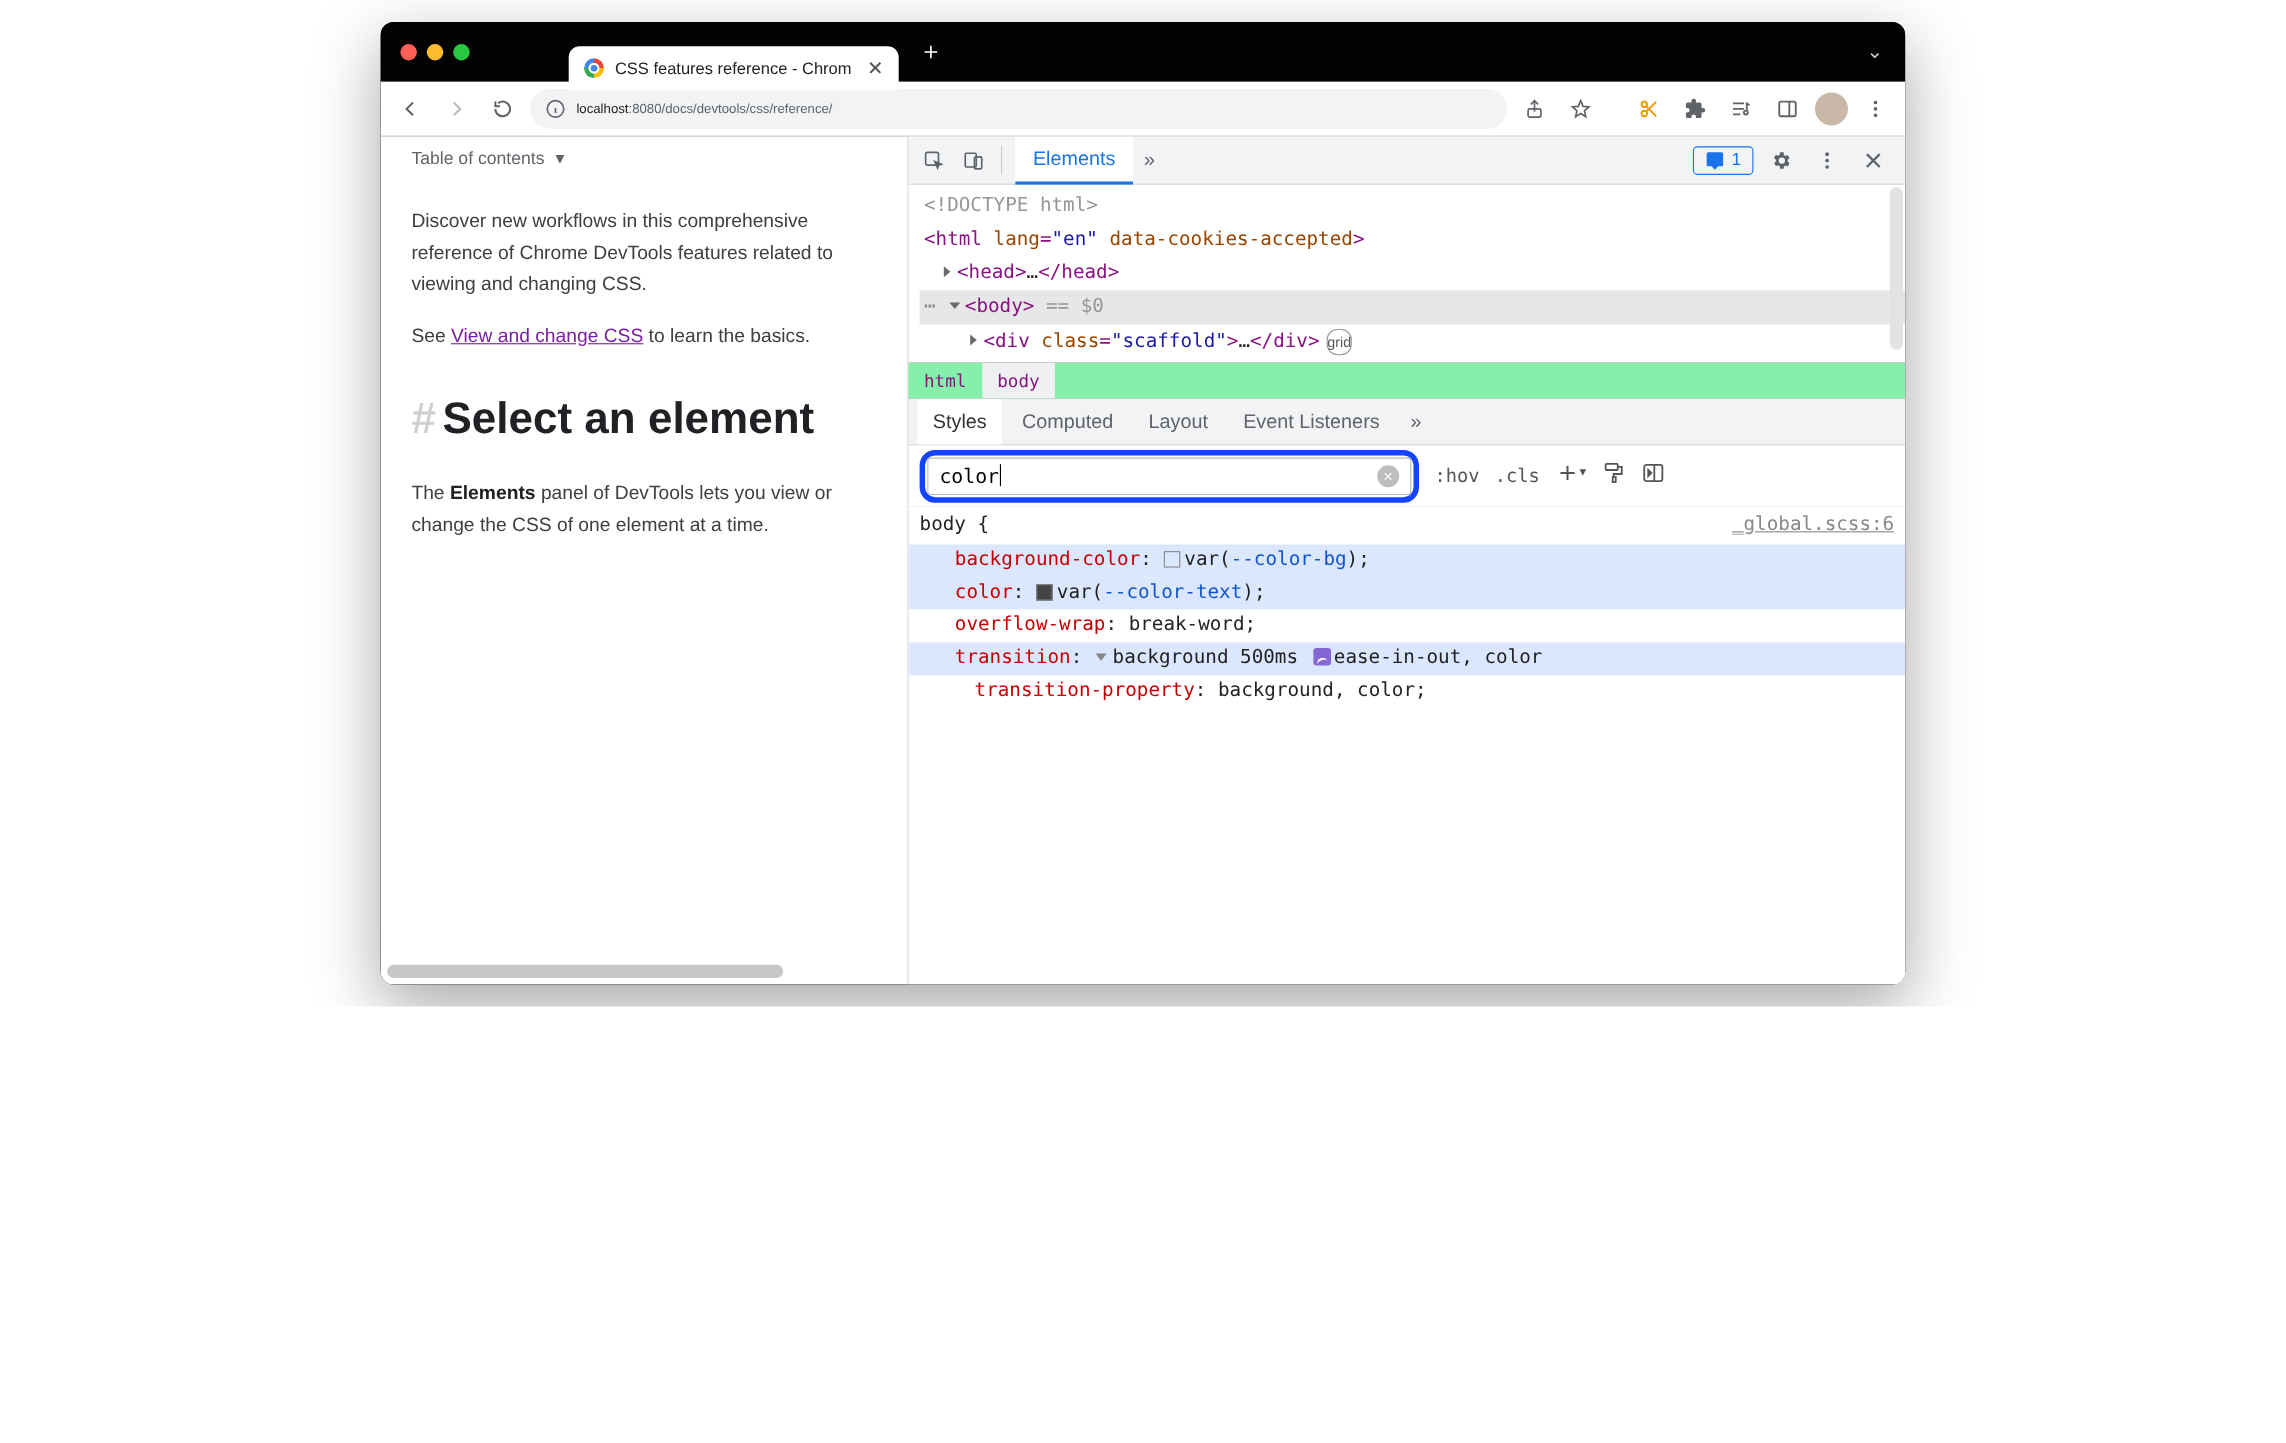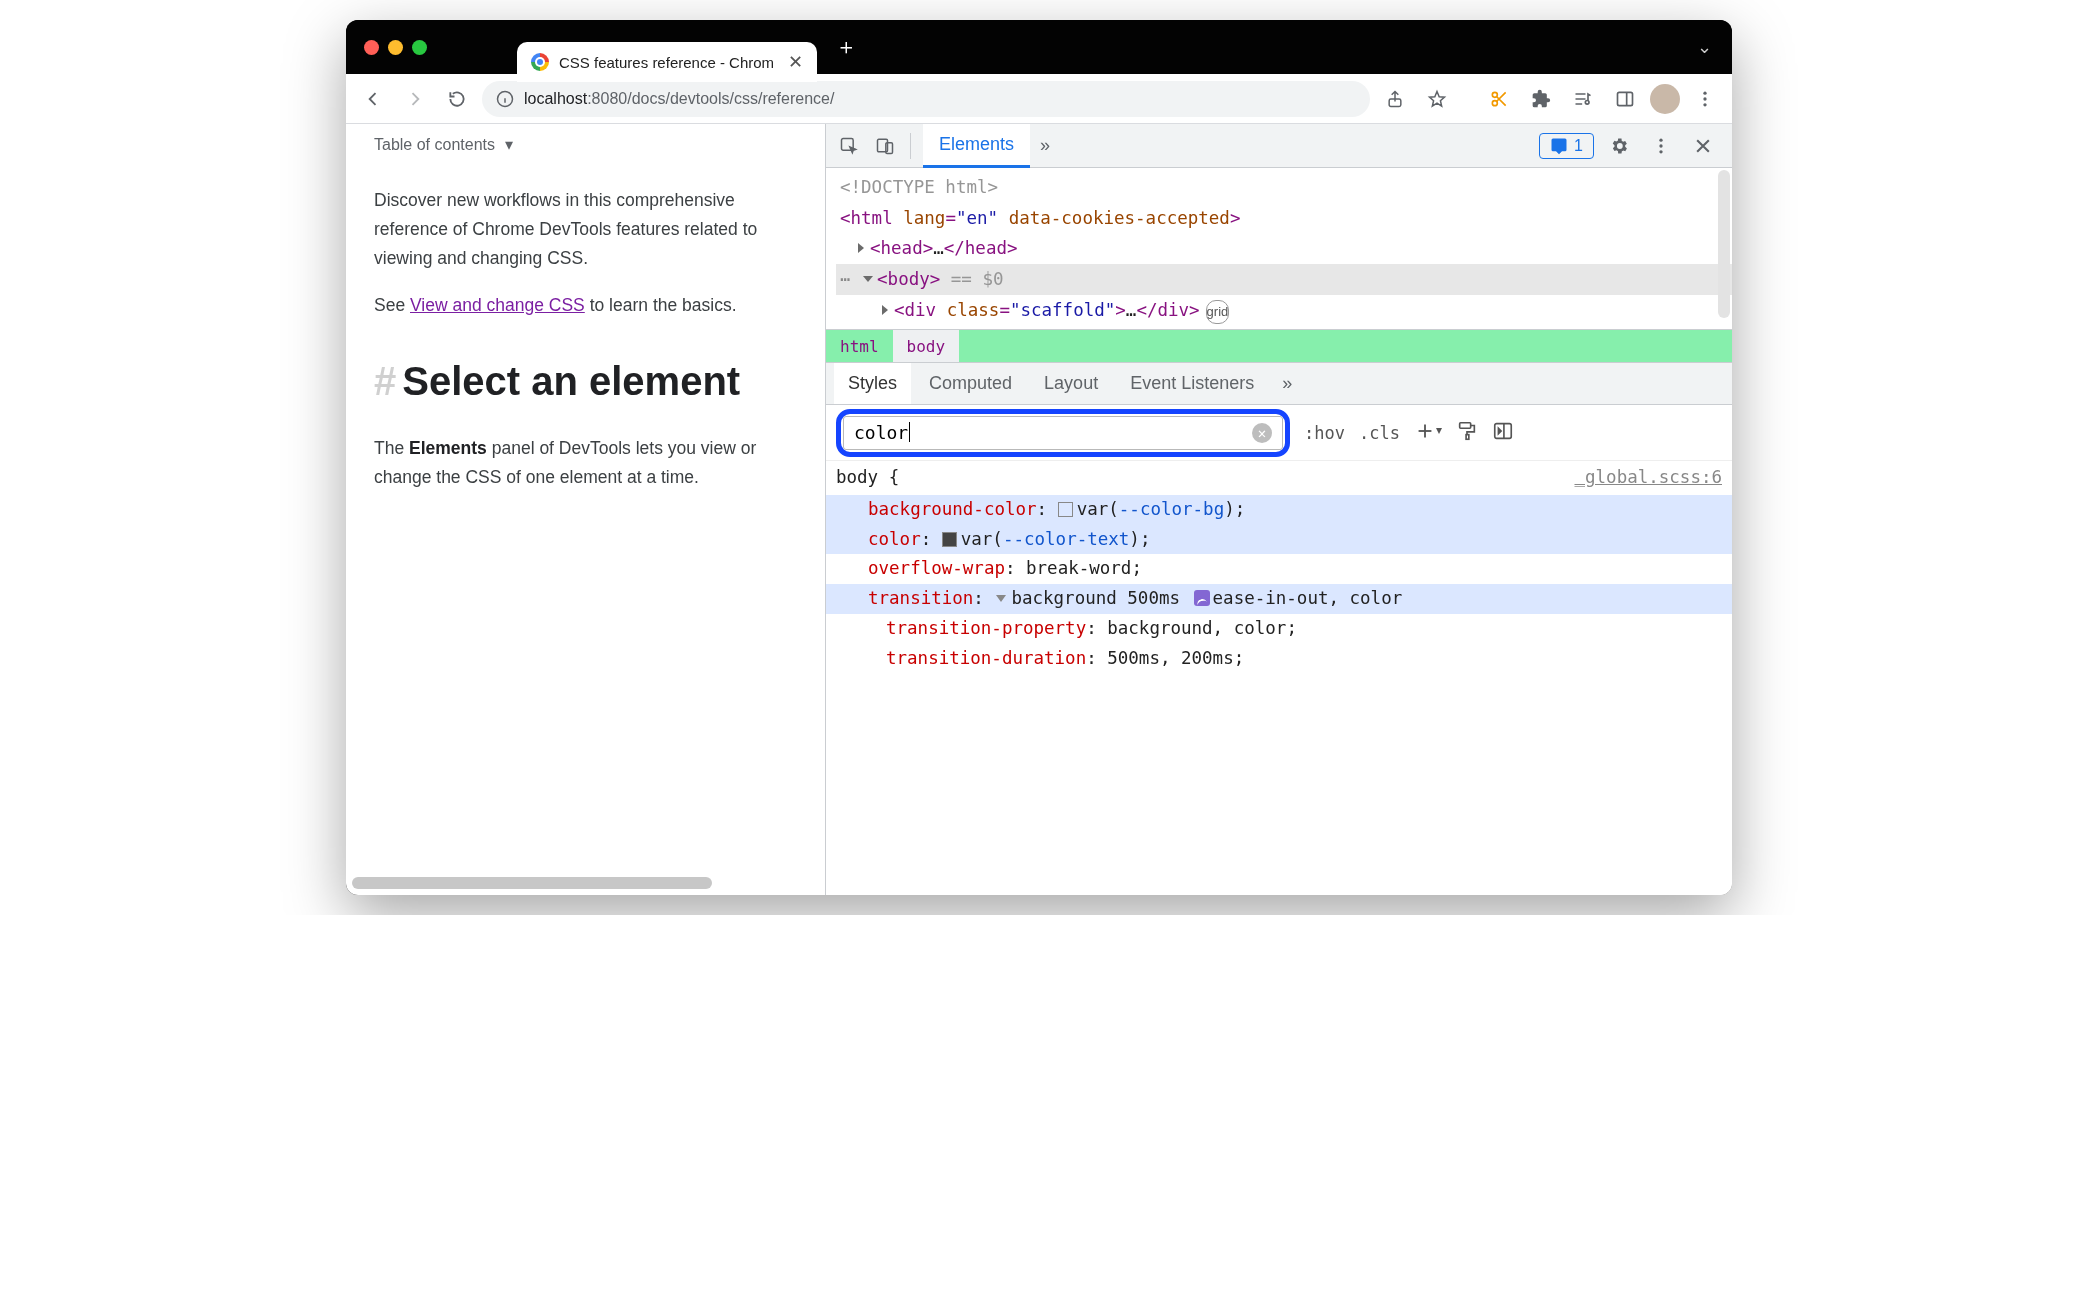--- a/index.html
+++ b/index.html
@@ -15,21 +15,21 @@
   .favicon::after{content:"";position:absolute;inset:4px;background:#fff;border-radius:50%;}
   .favicon::before{content:"";position:absolute;inset:6px;background:#4285f4;border-radius:50%;z-index:1;}
   .tab-title{font-size:15px;color:#222;white-space:nowrap;overflow:hidden;text-overflow:ellipsis;max-width:220px;}
   .tab-close{font-size:18px;color:#555;margin-left:4px;}
   .newtab{color:#fff;font-size:22px;margin-left:18px;align-self:center;}
   .winchev{position:absolute;right:20px;color:#ccc;font-size:18px;}
   
   .toolbar{height:50px;background:#fff;border-bottom:1px solid #dadce0;display:flex;align-items:center;padding:0 10px;gap:8px;}
   .tbtn{width:34px;height:34px;display:flex;align-items:center;justify-content:center;color:#5f6368;font-size:20px;border-radius:50%;}
   .tbtn svg{width:20px;height:20px;}
-  .omnibox{flex:1;height:36px;background:#f1f3f4;border-radius:18px;display:flex;align-items:center;padding:0 14px;gap:10px;color:#5f6368;font-size:16px;}
+  .omnibox{flex:1;height:36px;background:#f1f3f4;border-radius:18px;display:flex;align-items:center;padding:0 14px;gap:10px;color:#5f6368;font-size:12px;}
   .omnibox .url-host{color:#202124;}
   .omnibox .url-rest{color:#5f6368;}
   .avatar{width:30px;height:30px;border-radius:50%;background:#c9b8a8;}
   
   .content{flex:1;display:flex;overflow:hidden;background:#fff;gap:44px;}
   .page{width:435px;padding:8px 22px 0 28px;overflow:hidden;color:#3c4043;line-height:1.65;font-size:17.5px;position:relative;}
   .toc{color:#5f6368;font-size:16px;margin-bottom:28px;display:flex;align-items:center;gap:10px;}
   .page a{color:#7b1fa2;text-decoration:underline;}
   .h2{font-family:"Google Sans",Arial,sans-serif;font-size:40px;color:#202124;font-weight:700;margin:28px 0 20px;}
   .hash{color:#d0d0d0;margin-right:6px;}
@@ -300,18 +300,17 @@
         <div class="rulehdr">
           <span>body {</span>
           <span class="srcfile">_global.scss:6</span>
         </div>
         <div id="decls">
             <div class="decl hl"><span class="prop">background-color</span><span class="punct">: </span><span class="val"><span class="swatch"></span>var(<span class="varname">--color-bg</span>);</span></div>
             <div class="decl hl"><span class="prop">color</span><span class="punct">: </span><span class="val"><span class="swatch dark"></span>var(<span class="varname">--color-text</span>);</span></div>
             <div class="decl"><span class="prop">overflow-wrap</span><span class="punct">: </span><span class="val">break-word;</span></div>
             <div class="decl hl"><span class="prop">transition</span><span class="punct">: </span><span class="val"><span class="tinytri"></span>background 500ms <span class="curve"></span>ease-in-out, color</span></div>
             <div class="decl nest"><span class="prop">transition-property</span><span class="punct">: </span><span class="val">background, color;</span></div>
-            <div class="decl nest"><span class="prop">transition-duration</span><span class="punct">: </span><span class="val">500ms, 200ms;</span></div>
           </div>
       </div>
     </div>
   </div>
 </div>
 
 </body></html>

